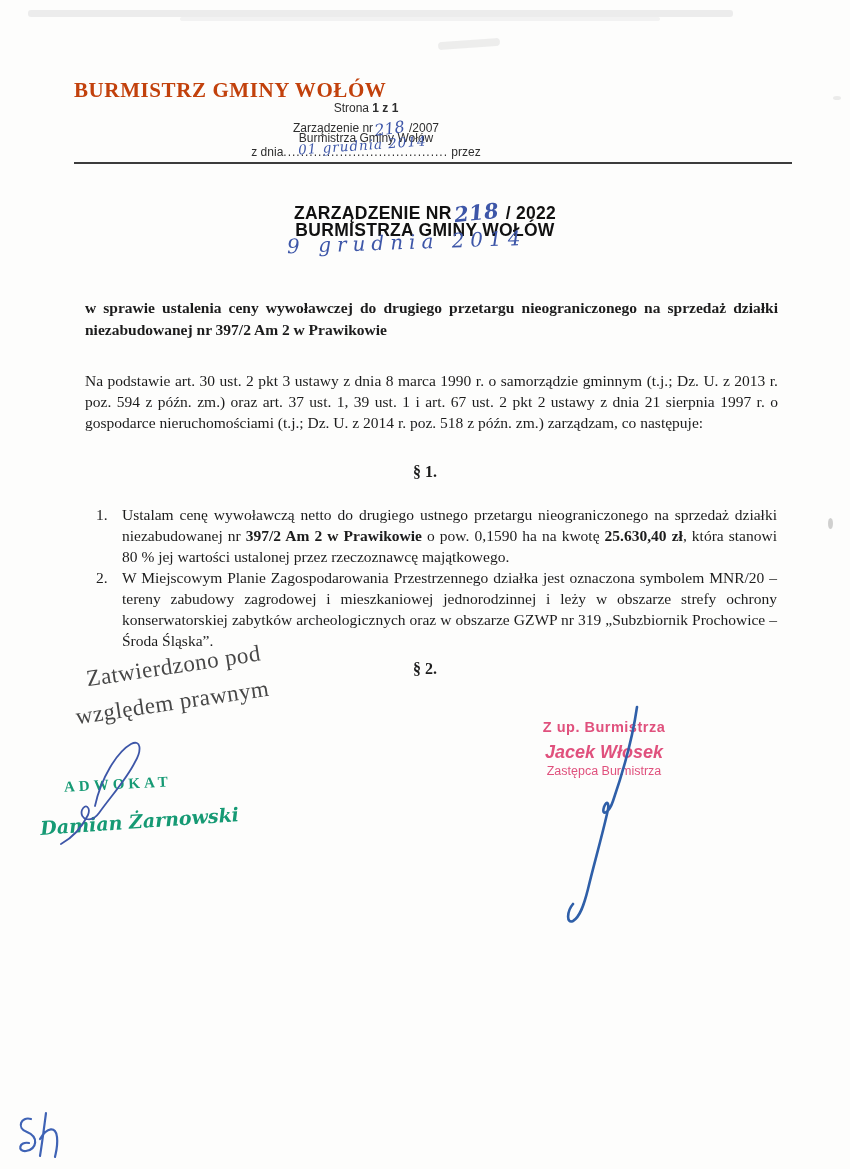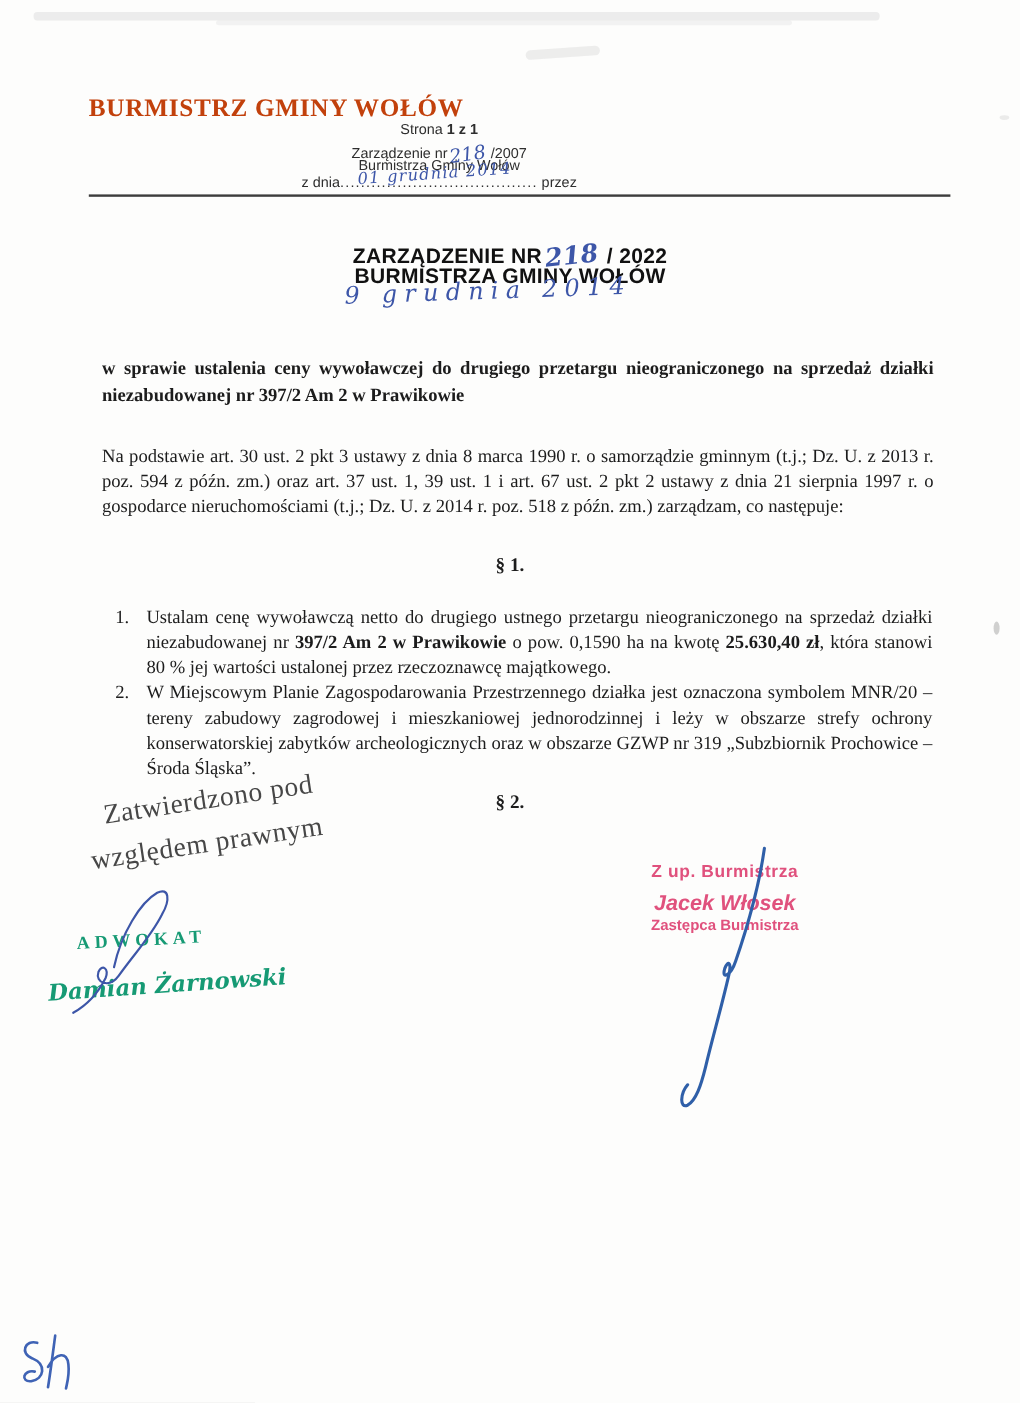--- a/index.html
+++ b/index.html
@@ -73,21 +73,21 @@
   .stamp-adv-title{position:absolute;left:64px;top:776px;font-family:"Liberation Serif",serif;
     font-size:15px;letter-spacing:4px;color:#169a74;transform:rotate(-3deg);font-weight:600;white-space:nowrap;}
   .stamp-adv-name{position:absolute;left:40px;top:810px;font-family:"DejaVu Serif",serif;
     font-size:19px;font-style:italic;font-weight:600;color:#169a74;transform:rotate(-4deg);white-space:nowrap;}
 
   
   .stamp-deputy{position:absolute;left:528px;top:719px;width:152px;text-align:center;
     font-family:"Liberation Sans",sans-serif;color:#e0517d;white-space:nowrap;}
   .stamp-deputy .d1{font-size:14.5px;font-weight:700;letter-spacing:.5px;}
   .stamp-deputy .d2{font-size:18px;font-weight:700;font-style:italic;margin-top:7px;}
-  .stamp-deputy .d3{font-size:12.5px;margin-top:1px;font-weight:bold;}
+  .stamp-deputy .d3{font-size:12.5px;margin-top:1px;}
 
   .ink-layer{position:absolute;left:0;top:0;width:850px;height:1169px;pointer-events:none;}
 </style>
 </head>
 <body>
 
 <div class="page">
 
   <div class="scan-band"></div>
   <div class="scan-band2"></div>

